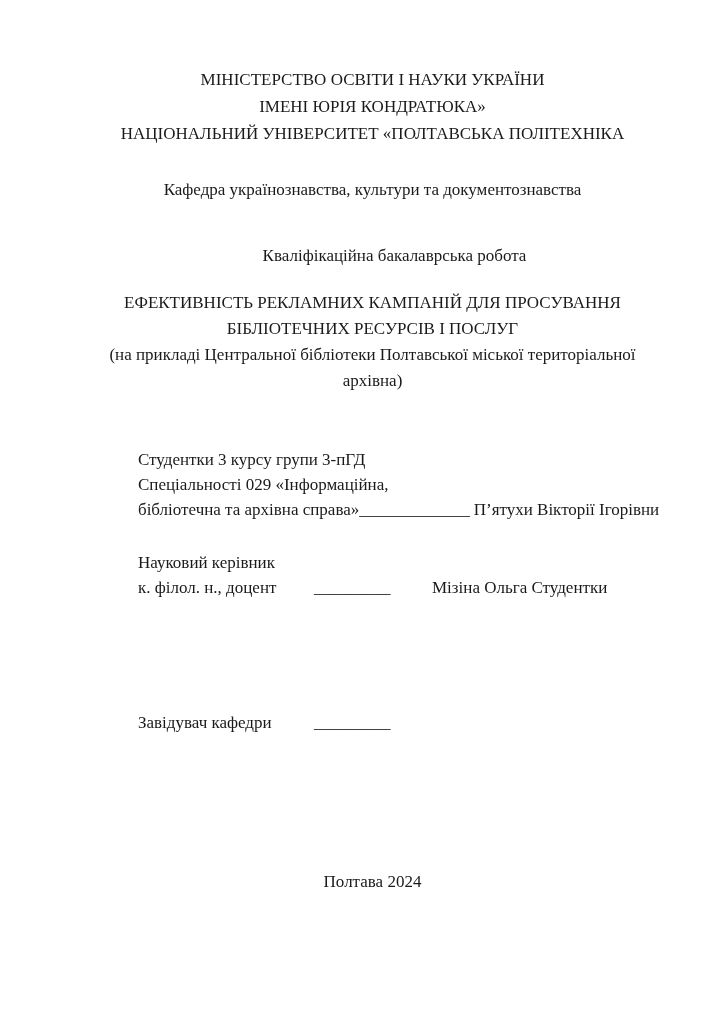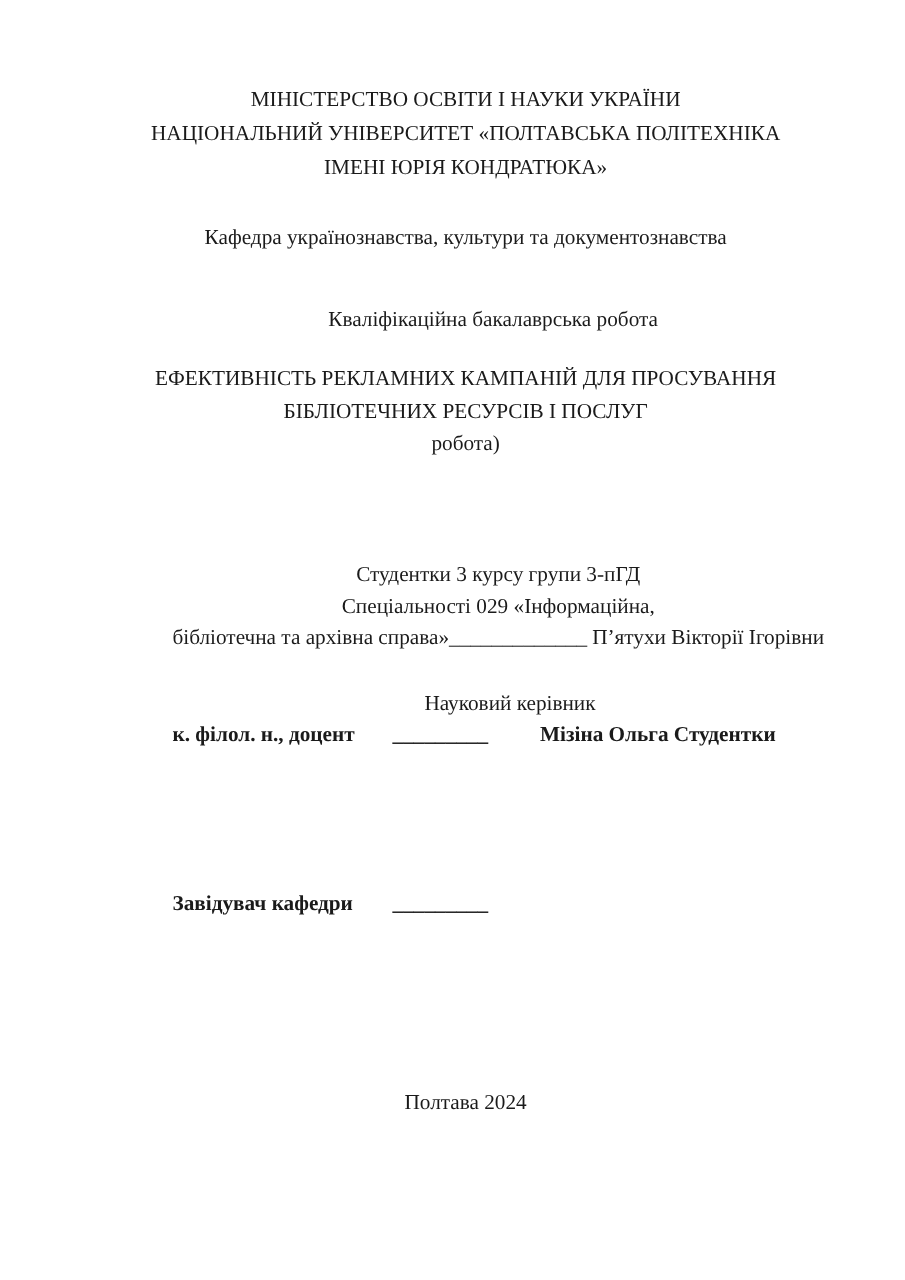--- a/index.html
+++ b/index.html
@@ -32,60 +32,59 @@
   .department-line{ top: 176px; }
   .worktype-line  { top: 242px; margin-left: 44px; }
   .title-block    { top: 290px; line-height: 26px; }
   .footer-line    { top: 869px; line-height: 25px; }
 
   .left-block {
     position: absolute;
     left: 138px;
     line-height: 25px;
     white-space: nowrap;
-    text-align: center;
   }
   .student-block    { top: 447px; }
   .supervisor-block { top: 550px; }
   .head-block       { top: 710px; }
 
   .sig-row {
     position: relative;
     height: 25px;
     width: 540px;
-    font-weight: bold;
   }
   .sig-label      { position: absolute; left: 0; }
   .sig-underscore { position: absolute; }
   .supervisor-block .sig-underscore { left: 176px; }
   .supervisor-block .sig-name       { position: absolute; left: 294px; }
   .head-block .sig-underscore       { left: 176px; }
   .head-block .sig-name             { position: absolute; left: 278px; }
 
   .student-name { margin-left: 4px; }
 </style>
 </head>
 <body>
 
 <div class="page">
 
   <div class="center header-block">
     <div>МІНІСТЕРСТВО ОСВІТИ І НАУКИ УКРАЇНИ</div>
+    <div>ІМЕНІ ЮРІЯ КОНДРАТЮКА»</div>
     <div>НАЦІОНАЛЬНИЙ УНІВЕРСИТЕТ «ПОЛТАВСЬКА ПОЛІТЕХНІКА</div>
-    <div>ІМЕНІ ЮРІЯ КОНДРАТЮКА»</div>
   </div>
 
   <div class="center department-line">Кафедра українознавства, культури та документознавства</div>
 
   <div class="center worktype-line">Кваліфікаційна бакалаврська робота</div>
 
   <div class="center title-block">
     <div>ЕФЕКТИВНІСТЬ РЕКЛАМНИХ КАМПАНІЙ ДЛЯ ПРОСУВАННЯ</div>
     <div>БІБЛІОТЕЧНИХ РЕСУРСІВ І ПОСЛУГ</div>
-    <div>робота)</div>
+    <div>(на прикладі Центральної бібліотеки Полтавської міської територіальної</div>
+    <div>архівна)</div>
   </div>
 
   <div class="left-block student-block">
     <div>Студентки 3 курсу групи 3-пГД</div>
     <div>Спеціальності 029 «Інформаційна,</div>
     <div>
       <span>бібліотечна та архівна справа»</span><span>_____________</span><span class="student-name">П’ятухи Вікторії Ігорівни</span>
     </div>
   </div>
 

